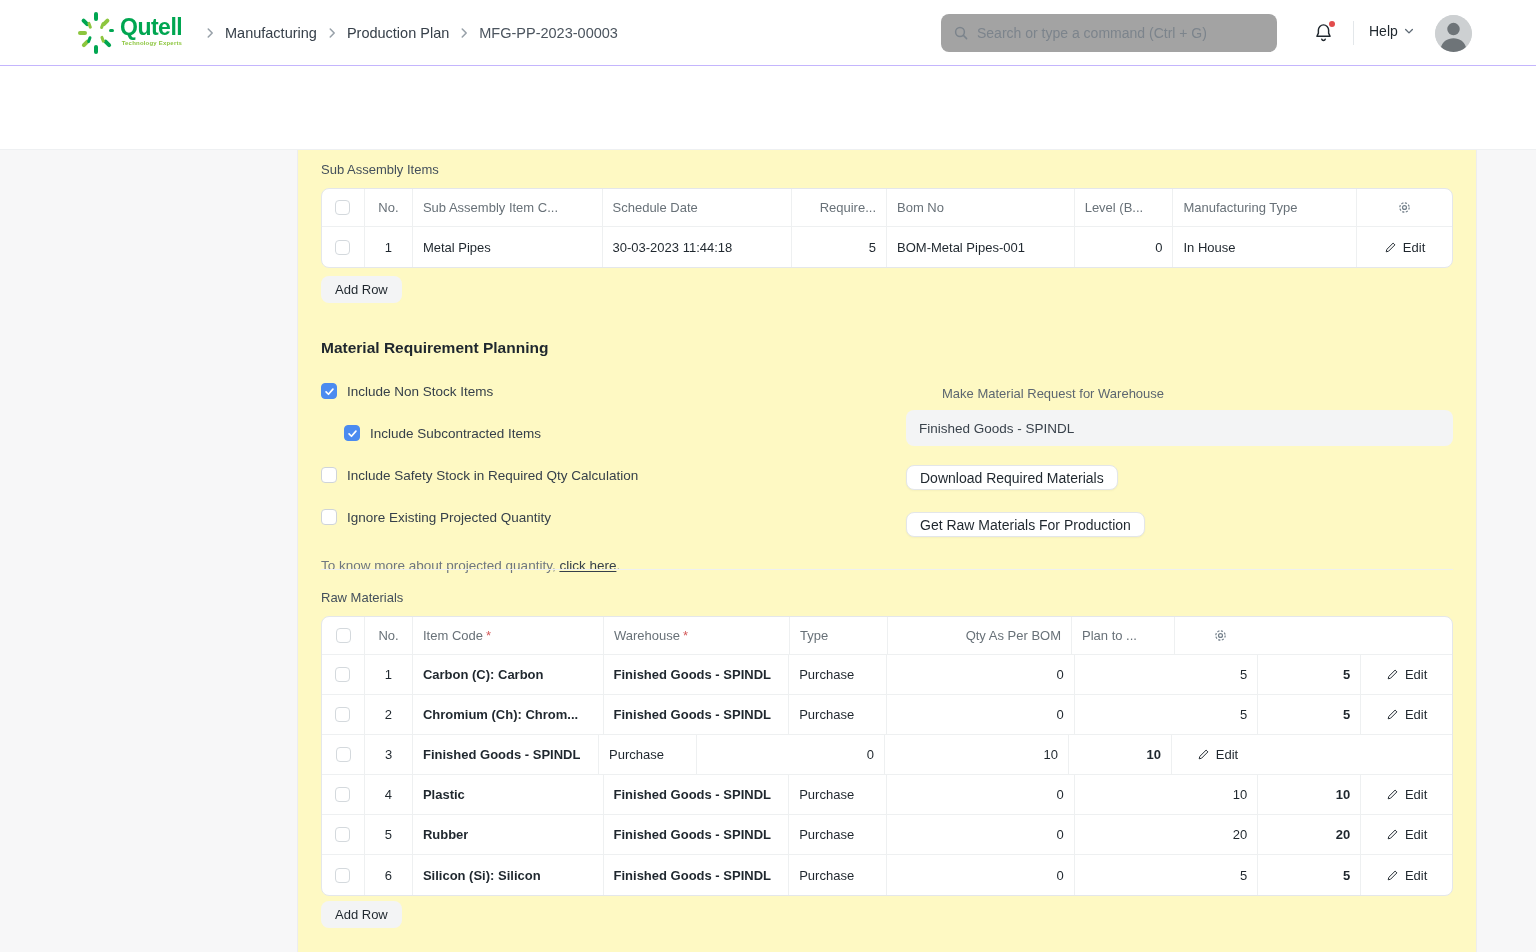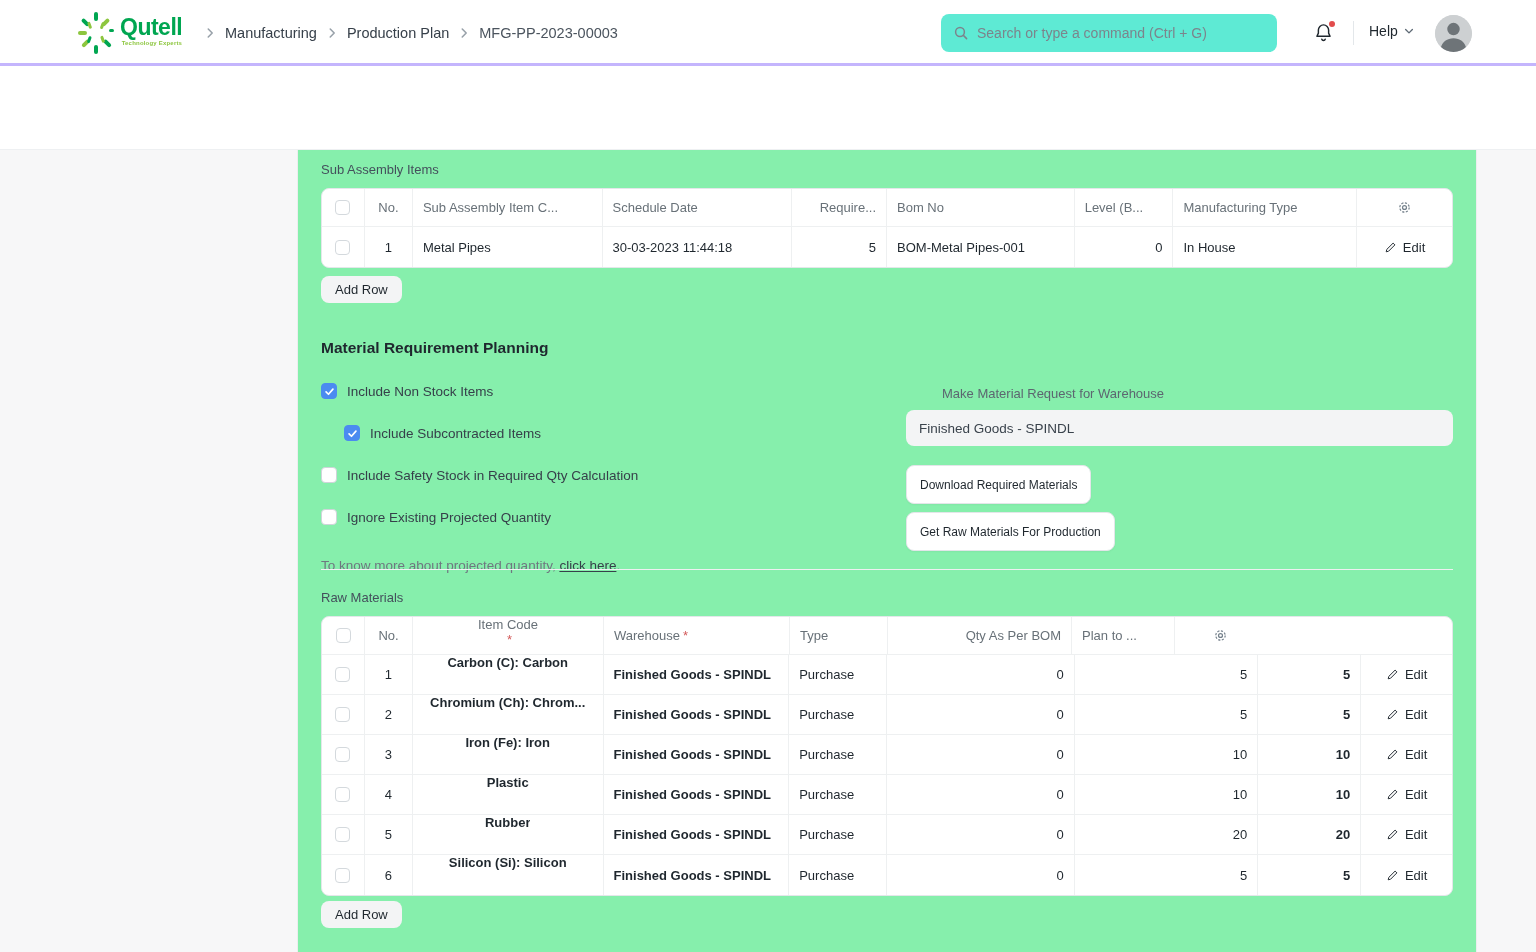--- a/index.html
+++ b/index.html
@@ -7,33 +7,33 @@
   body {
     position:relative;
     background:#ffffff;
     font-family:"Liberation Sans", "DejaVu Sans", sans-serif;
     color:#1f272e;
     overflow:hidden;
   }
   
   .navbar {
     position:absolute; top:0; left:0; width:1536px; height:66px;
-    background:#fff; border-bottom:3px solid #c4b5fd;
+    background:#fff; border-bottom:1px solid #c4b5fd;
     display:flex; align-items:center;
   }
   .logo { position:absolute; left:76px; top:10px; display:flex; align-items:flex-start; gap:4px; }
   .logo-word { display:flex; flex-direction:column; align-items:flex-end; margin-top:6px; }
   .logo-text { font-size:23px; font-weight:700; color:#00a651; letter-spacing:-0.5px; line-height:1; }
   .logo-sub { font-size:6px; color:#8dc63f; font-weight:700; margin-top:1px; letter-spacing:.2px; }
   .breadcrumb { position:absolute; left:203px; top:0; height:66px; display:flex; align-items:center; gap:8px; }
   .crumb { font-size:14.5px; color:#37404a; font-weight:500; cursor:pointer; }
   .crumb-sep { display:flex; align-items:center; color:#98a1a9; }
   .searchbar {
     position:absolute; left:941px; top:14px; width:336px; height:38px;
-    background:#5eead4; border-radius:8px; display:flex; align-items:center; padding:0 12px; gap:8px;
+    background:#a3a3a3; border-radius:8px; display:flex; align-items:center; padding:0 12px; gap:8px;
   }
   .searchbar input {
     border:none; background:transparent; outline:none; flex:1;
     font-size:14px; color:#3a434c; font-family:"Liberation Sans", sans-serif;
   }
   .searchbar input::placeholder { color:#7c848c; }
   .bell-wrap { position:absolute; left:1313px; top:22px; width:22px; height:22px; cursor:pointer; }
   .bell-dot { position:absolute; right:0px; top:-1px; width:6px; height:6px; border-radius:50%; background:#e24c4c; }
   .nav-divider { position:absolute; left:1353px; top:21px; width:1px; height:24px; background:#e3e7ea; }
   .help { position:absolute; left:1369px; top:23px; display:flex; align-items:center; gap:5px; cursor:pointer; }
@@ -66,21 +66,21 @@
     margin-left:2px; height:36px; padding:0 16px; border:none; border-radius:8px;
     background:#4b8bf0; color:#fff; font-size:14px; font-weight:500; cursor:pointer;
     font-family:"Liberation Sans", sans-serif;
   }
   
   .side-panel { position:absolute; top:150px; bottom:0; background:#f7f7f8; }
   .side-left { left:0; width:297px; }
   .side-right { left:1477px; width:59px; }
   .main-panel {
     position:absolute; top:150px; left:297px; width:1180px; bottom:0;
-    background:#86efac; border-left:1px solid #ededef; border-right:1px solid #ededef;
+    background:#fef9c3; border-left:1px solid #ededef; border-right:1px solid #ededef;
   }
   .abs { position:absolute; }
   .section-label { font-size:13px; color:#44505c; }
   .section-heading { font-size:15.5px; font-weight:700; color:#1f272e; }
   
   .grid {
     border:1px solid #e4e7ea; border-radius:8px; background:#fff; overflow:hidden;
   }
   .grow { display:flex; align-items:stretch; border-bottom:1px solid #eef0f1; }
   .grow:last-child { border-bottom:none; }
@@ -93,21 +93,21 @@
   .ghead { height:38px; }
   .gdata { height:40px; }
   .num { justify-content:flex-end; }
   .ctr { justify-content:center; }
   .bold { font-weight:700; }
   .cellspan { overflow:hidden; white-space:nowrap; text-overflow:ellipsis; }
   
   .t1 .c0{width:43px;} .t1 .c1{width:48px;} .t1 .c2{width:190px;} .t1 .c3{width:190px;}
   .t1 .c4{width:95px;} .t1 .c5{width:188px;} .t1 .c6{width:99px;} .t1 .c7{width:184px;} .t1 .c8{width:95px;}
   
-  .t2 .c0{width:43px;} .t2 .c1{width:48px;} .t2 .c2{width:191px;flex-direction:column;} .t2 .c3{width:186px;}
+  .t2 .c0{width:43px;} .t2 .c1{width:48px;} .t2 .c2{width:191px;} .t2 .c3{width:186px;}
   .t2 .c4{width:98px;} .t2 .c5{width:188px;} .t2 .c6{width:184px;} .t2 .c7{width:103px;} .t2 .c8{width:91px;}
   .req-mark { color:#d35a5a; margin-left:3px; }
   .checkbox {
     width:15px; height:15px; border:1px solid #d4d9dd; border-radius:4px; background:#fff; cursor:pointer;
     display:flex; align-items:center; justify-content:center; flex:none;
   }
   .edit-btn { display:flex; align-items:center; gap:6px; margin:0 auto; cursor:pointer; font-size:13px; color:#1f272e; }
   .gear-wrap { margin:0 auto; display:flex; cursor:pointer; }
   .add-row-btn {
     height:27px; padding:0 14px; background:#f3f4f5; border:none; border-radius:8px;
@@ -125,22 +125,22 @@
   .cb-label { font-size:13.5px; color:#36404a; }
   .help-text { font-size:13.5px; color:#6f7780; }
   .help-text a { color:#36404a; text-decoration:underline; cursor:pointer; }
   .field-label { font-size:13px; color:#5c6670;margin-left:36px; }
   .field-input {
     width:547px; height:36px; background:#f3f4f5; border:none; border-radius:8px;
     padding:0 13px; font-size:13.5px; color:#3a434c; outline:none;
     font-family:"Liberation Sans", sans-serif;
   }
   .white-btn {
-    height:39px; padding:0 13px; background:#fff; border:1px solid #e3e6e9; border-radius:8px;
-    font-size:12px; color:#1f272e; cursor:pointer; box-shadow:0 1px 2px rgba(0,0,0,0.04);
+    height:25px; padding:0 13px; background:#fff; border:1px solid #e3e6e9; border-radius:8px;
+    font-size:14px; color:#1f272e; cursor:pointer; box-shadow:0 1px 2px rgba(0,0,0,0.04);
     font-family:"Liberation Sans", sans-serif;
   }
   .hdivider { height:1px; background:#eef0f1; }
 </style>
 </head>
 <body>
 
 <div class="navbar">
   <div class="logo">
     <svg width="40" height="46" viewBox="0 0 40 46">
@@ -434,23 +434,20 @@
             <span>Edit</span>
           </span>
         </div>
     </div>
 
     <div class="grow gdata">
       <div class="gcell c0 ctr">
           <span class="checkbox"></span>
         </div>
       <div class="gcell c1 ctr">3</div>
-      <div class="gcell c2 bold">
-          <span class="cellspan">Iron (Fe): Iron</span>
-        </div>
       <div class="gcell c3 bold">
           <span class="cellspan">Finished Goods - SPINDL</span>
         </div>
       <div class="gcell c4">Purchase</div>
       <div class="gcell c5 num">0</div>
       <div class="gcell c6 num">10</div>
       <div class="gcell c7 num bold">10</div>
       <div class="gcell c8">
           <span class="edit-btn">
             <svg width="13" height="13" viewBox="0 0 16 16" fill="none" stroke="#1f272e" stroke-width="1.2" stroke-linejoin="round">

